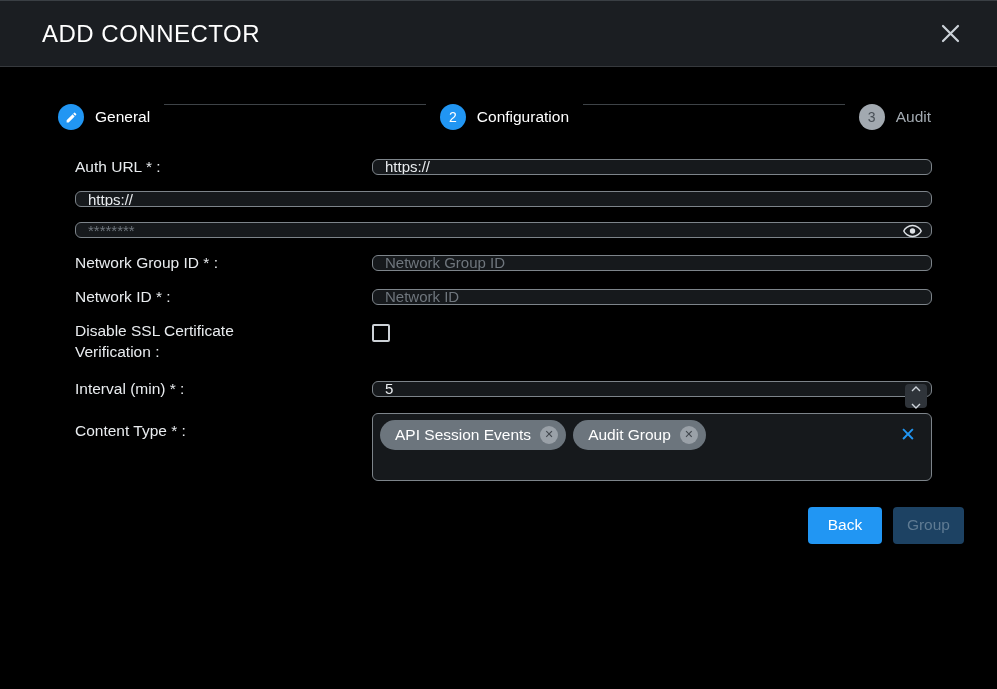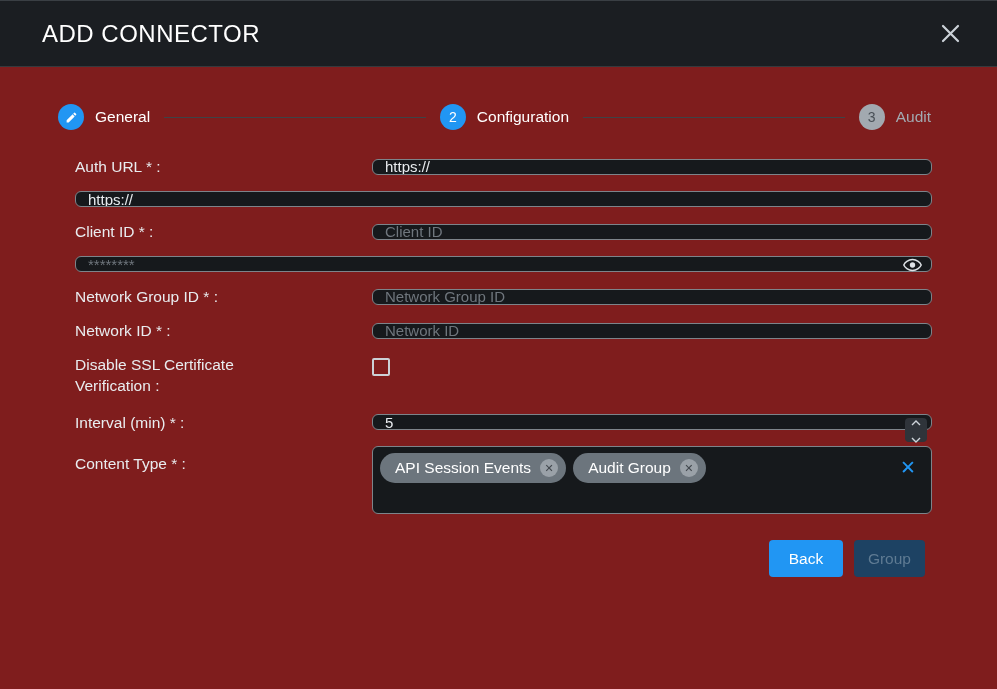--- a/index.html
+++ b/index.html
@@ -1,28 +1,28 @@
 <!DOCTYPE html>
 <html><head>
 <meta charset="utf-8">
 <style>
   * { margin:0; padding:0; box-sizing:border-box; }
   html,body { width:997px; height:689px; background:#212529; font-family:"Liberation Sans", sans-serif; overflow:hidden; }
 
-  .modal { width:997px; height:689px; background:#7f1d1d; border-top:1px solid #3a3f44; display:flex; flex-direction:column; }
+  .modal { width:997px; height:689px; background:#000000; border-top:1px solid #3a3f44; display:flex; flex-direction:column; }
 
   
   .modal-header { height:66px; flex:0 0 66px; background:#1b1e22; border-bottom:1px solid #36393d;
     display:flex; align-items:center; justify-content:space-between; padding:0 35px 0 42px; }
   .modal-title { font-size:24px; color:#ffffff; letter-spacing:.5px; font-weight:400; }
   .close-btn { background:none; border:none; cursor:pointer; padding:2px; line-height:1; }
   .close-btn svg { display:block; }
 
   
-  .steps { display:flex; align-items:center; padding:37px 66px 0 58px; }
+  .steps { display:flex; padding:37px 66px 0 58px; }
   .step { display:flex; align-items:center; gap:11px; white-space:nowrap; }
   .step-circle { width:26px; height:26px; border-radius:50%; display:flex; align-items:center; justify-content:center;
     font-size:14px; font-weight:400; }
   .step-done .step-circle, .step-active .step-circle { background:#2196f3; color:#fff; }
   .step-pending .step-circle { background:#a2a9b0; color:#495057; }
   .step-label { font-size:15.5px; color:#ffffff; }
   .step-pending .step-label { color:#a2a9b0; }
   .step-line { flex:1 1 auto; height:1px; background:#3e4347; margin:0 14px; }
 
   
@@ -52,21 +52,21 @@
   .chips-box { height:68px; background:#16191c; border:1px solid #7d848a; border-radius:6px;
     padding:6px 44px 6px 7px; display:flex; align-items:flex-start; gap:7px; position:relative; }
   .chip { background:#6c757d; color:#fff; border-radius:16px; height:30px; display:inline-flex; align-items:center;
     gap:9px; padding:0 8px 0 15px; font-size:15.5px; white-space:nowrap; }
   .chip-remove { width:18px; height:18px; border-radius:50%; background:#9aa1a8; border:none; cursor:pointer;
     display:flex; align-items:center; justify-content:center; color:#41474d; font-size:11px; line-height:1; padding:0; }
   .clear-all { position:absolute; right:15px; top:11px; background:none; border:none; cursor:pointer;
     color:#2196f3; font-size:19px; line-height:1; padding:0; }
 
   
-  .footer { display:flex; justify-content:flex-end; gap:11px; padding:13px 72px 0 0; }
+  .footer { display:flex; justify-content:flex-end; gap:11px; padding:13px 33px 0 0; }
   .btn { height:37px; border:none; border-radius:4px; font-size:15.5px; cursor:pointer;
     font-family:"Liberation Sans", sans-serif; }
   .btn-back { background:#2196f3; color:#ffffff; min-width:74px; padding:0 16px; }
   .btn-next { background:#1d4263; color:#5f7b93; min-width:64px; padding:0 14px; cursor:default; }
 </style>
 </head>
 <body>
 
 <div class="modal">
 
@@ -110,26 +110,20 @@
         <input class="tbox" type="text" value="https://" style="">
       </div>
     </div>
 
     <div class="frow">
       <div class="fcontrol">
         <input class="tbox" type="text" value="https://" style="">
       </div>
     </div>
 
-    <div class="frow">
-      <div class="flabel">Client ID * :</div>
-      <div class="fcontrol">
-        <input class="tbox" type="text" placeholder="Client ID" style="">
-      </div>
-    </div>
 
     <div class="frow">
       <div class="fcontrol">
         <input class="tbox with-icon" type="password" placeholder="********" style="">
         <button class="eye-btn">
           <span>
             <svg width="19" height="14" viewBox="0 0 24 16">
                 <path d="M12 1C6.5 1 2.2 5.1 1 8c1.2 2.9 5.5 7 11 7s9.8-4.1 11-7c-1.2-2.9-5.5-7-11-7z" fill="none" stroke="#dee2e6" stroke-width="1.8"></path>
                 <circle cx="12" cy="8" r="3.4" fill="#dee2e6"></circle>
               </svg>

